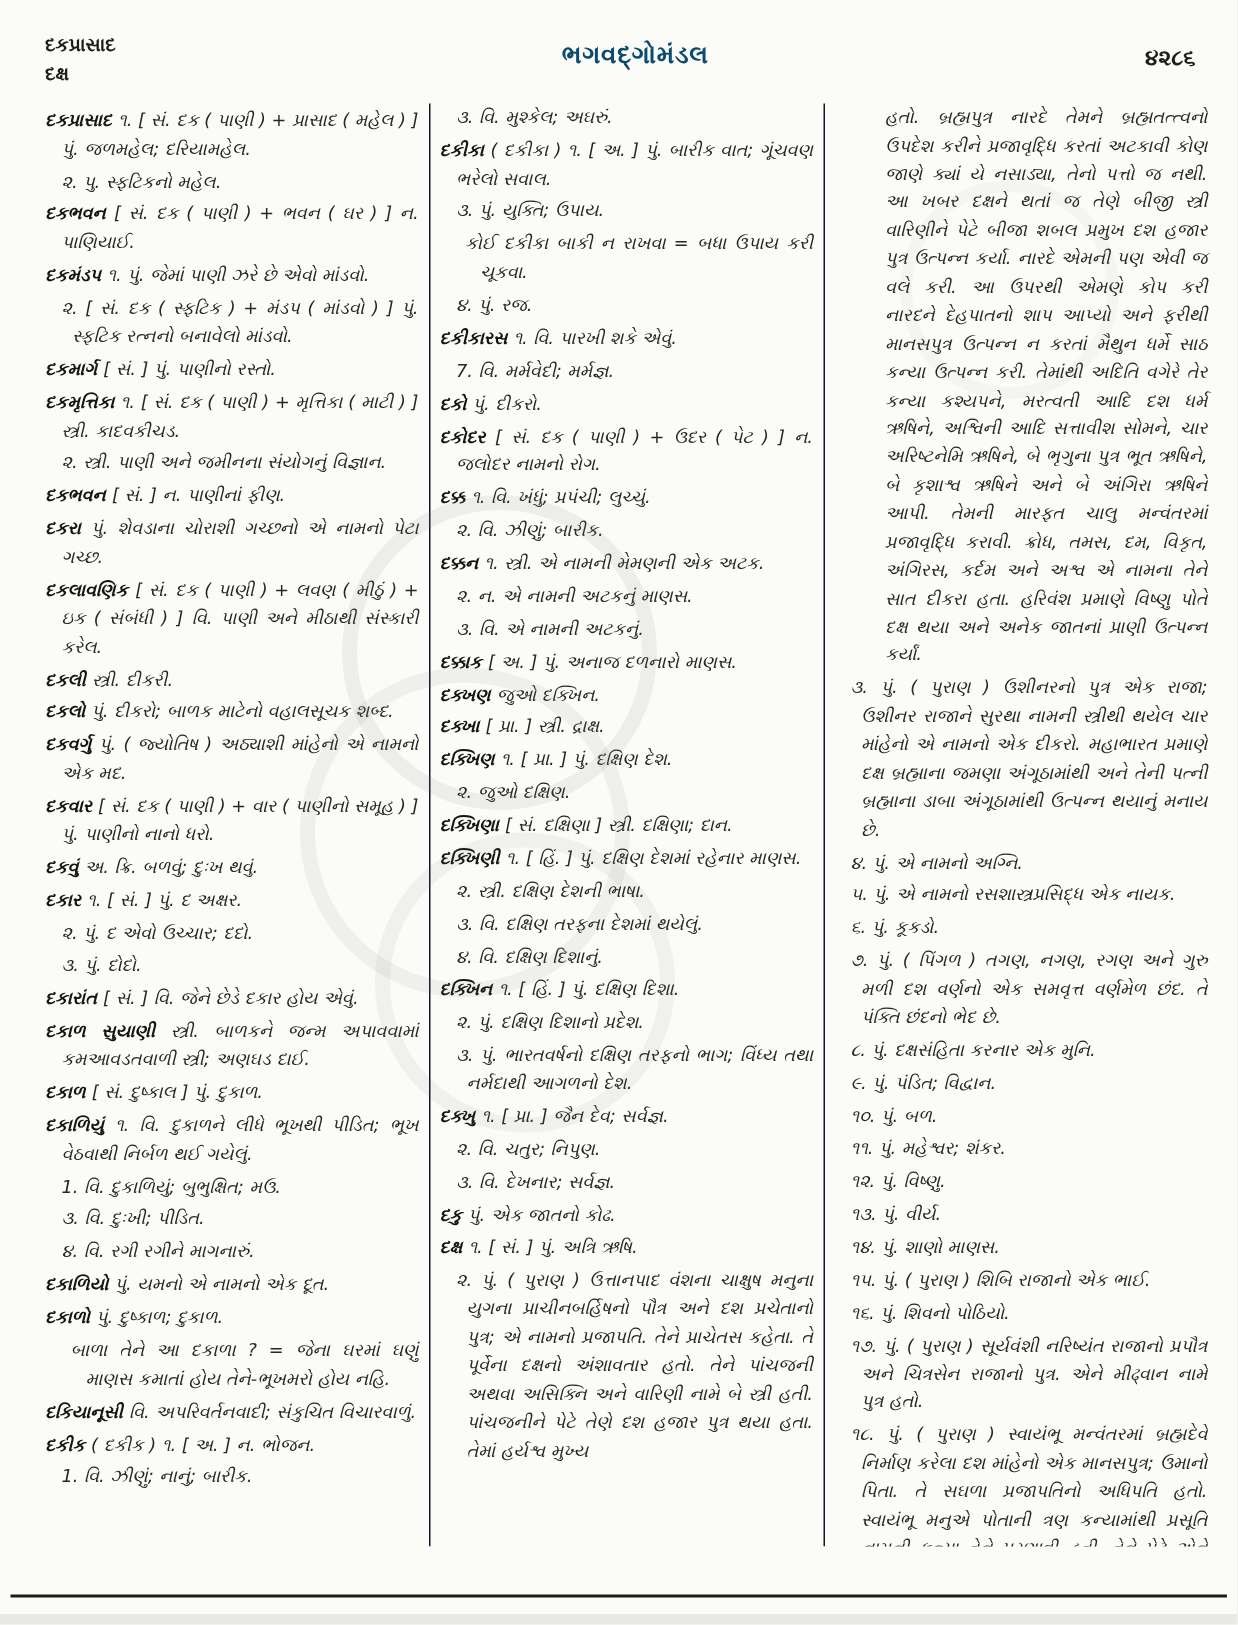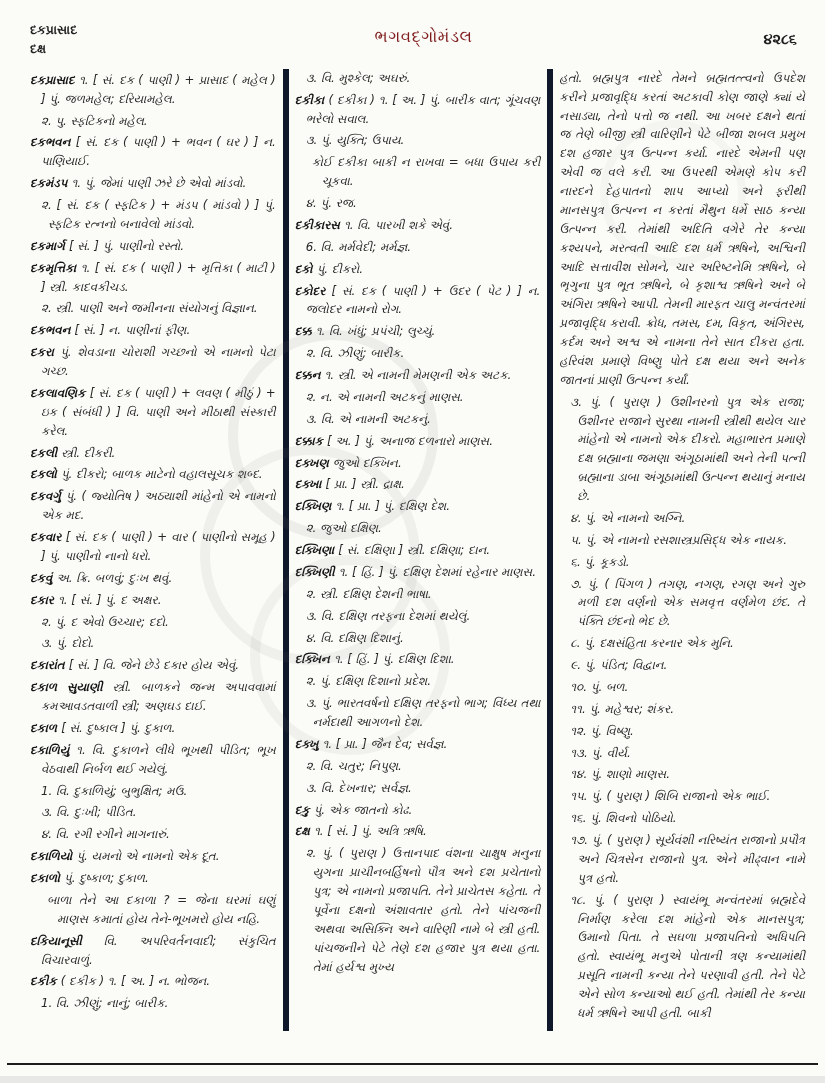--- a/index.html
+++ b/index.html
@@ -14,47 +14,47 @@
     box-sizing:border-box;
   }
   
   .header{
     display:flex;
     align-items:flex-start;
     padding:20px 28px 4px 30px;
     box-sizing:border-box;
   }
   .guide-words{width:150px;font-size:12.5px;font-weight:bold;line-height:1.55;color:#1d1d1d;}
-  .title{flex:1;text-align:center;font-size:16.5px;font-weight:normal;margin-top:7px;color:#7f1d1d;letter-spacing:.5px;}
+  .title{flex:1;text-align:center;font-size:16.5px;font-weight:bold;margin-top:7px;color:#0c4a6e;letter-spacing:.5px;}
   .page-number{width:130px;text-align:right;font-size:14.5px;font-weight:bold;margin-top:11px;color:#1d1d1d;}
   
   .content{
     display:flex;
     padding:6px 13px 0 30px;
     height:962px;
     overflow:hidden;
     box-sizing:content-box;
     font-style:italic;
   }
   .col{
     flex:1 1 0;
     min-width:0;
     padding:0 7px 0 6px;
     font-size:11.8px;
     line-height:1.6;
     text-align:justify;
     color:#262626;
   }
   .col:first-child{padding-left:0;}
-  .col + .col{border-left:6px solid #0f172a;}
+  .col + .col{border-left:1px solid #0f172a;}
   .para{margin:0 0 3px 0;}
   .para.entry{padding-left:11px;text-indent:-11px;margin-top:2px;}
   .para.sense{padding-left:18px;text-indent:-7px;}
   .para.idiom{padding-left:27px;text-indent:-10px;}
-  .para.cont{padding-left:0;text-indent:0;}
+  .para.cont{padding-left:0;text-indent:0;margin-left:34px;}
   .headword{font-weight:bold;color:#141414;}
   
   .bottom-rule{
     position:absolute;
     left:7px;right:7px;bottom:11px;
     height:2px;background:#1c1c1c;
   }
   
   .wm{position:absolute;border-radius:50%;pointer-events:none;}
   .wm-1{left:228px;top:330px;width:190px;height:190px;border:10px solid rgba(120,120,118,0.10);}
@@ -111,21 +111,21 @@
         <p class="para entry"><b class="headword">દકીક </b>( દકીક ) ૧. [ અ. ] ન. ભોજન.</p>
         <p class="para sense">1. વિ. ઝીણું; નાનું; બારીક.</p>
       </div>
     <div class="col">
         <p class="para sense">૩. વિ. મુશ્કેલ; અઘરું.</p>
         <p class="para entry"><b class="headword">દકીકા </b>( દકીકા ) ૧. [ અ. ] પું. બારીક વાત; ગૂંચવણ ભરેલો સવાલ.</p>
         <p class="para sense">૩. પું. યુક્તિ; ઉપાય.</p>
         <p class="para idiom">કોઈ દકીકા બાકી ન રાખવા = બધા ઉપાય કરી ચૂકવા.</p>
         <p class="para sense">૪. પું. રજ.</p>
         <p class="para entry"><b class="headword">દકીકારસ </b>૧. વિ. પારખી શકે એવું.</p>
-        <p class="para sense">6. વિ. મર્મવેદી; મર્મજ્ઞ.</p>
+        <p class="para sense">7. વિ. મર્મવેદી; મર્મજ્ઞ.</p>
         <p class="para entry"><b class="headword">દકો </b>પું. દીકરો.</p>
         <p class="para entry"><b class="headword">દકોદર </b>[ સં. દક ( પાણી ) + ઉદર ( પેટ ) ] ન. જલોદર નામનો રોગ.</p>
         <p class="para entry"><b class="headword">દક્ક </b>૧. વિ. ખંધું; પ્રપંચી; લુચ્ચું.</p>
         <p class="para sense">૨. વિ. ઝીણું; બારીક.</p>
         <p class="para entry"><b class="headword">દક્કન </b>૧. સ્ત્રી. એ નામની મેમણની એક અટક.</p>
         <p class="para sense">૨. ન. એ નામની અટકનું માણસ.</p>
         <p class="para sense">૩. વિ. એ નામની અટકનું.</p>
         <p class="para entry"><b class="headword">દક્કાક </b>[ અ. ] પું. અનાજ દળનારો માણસ.</p>
         <p class="para entry"><b class="headword">દક્ખણ </b>જુઓ દક્ખિન.</p>
         <p class="para entry"><b class="headword">દક્ખા </b>[ પ્રા. ] સ્ત્રી. દ્રાક્ષ.</p>

